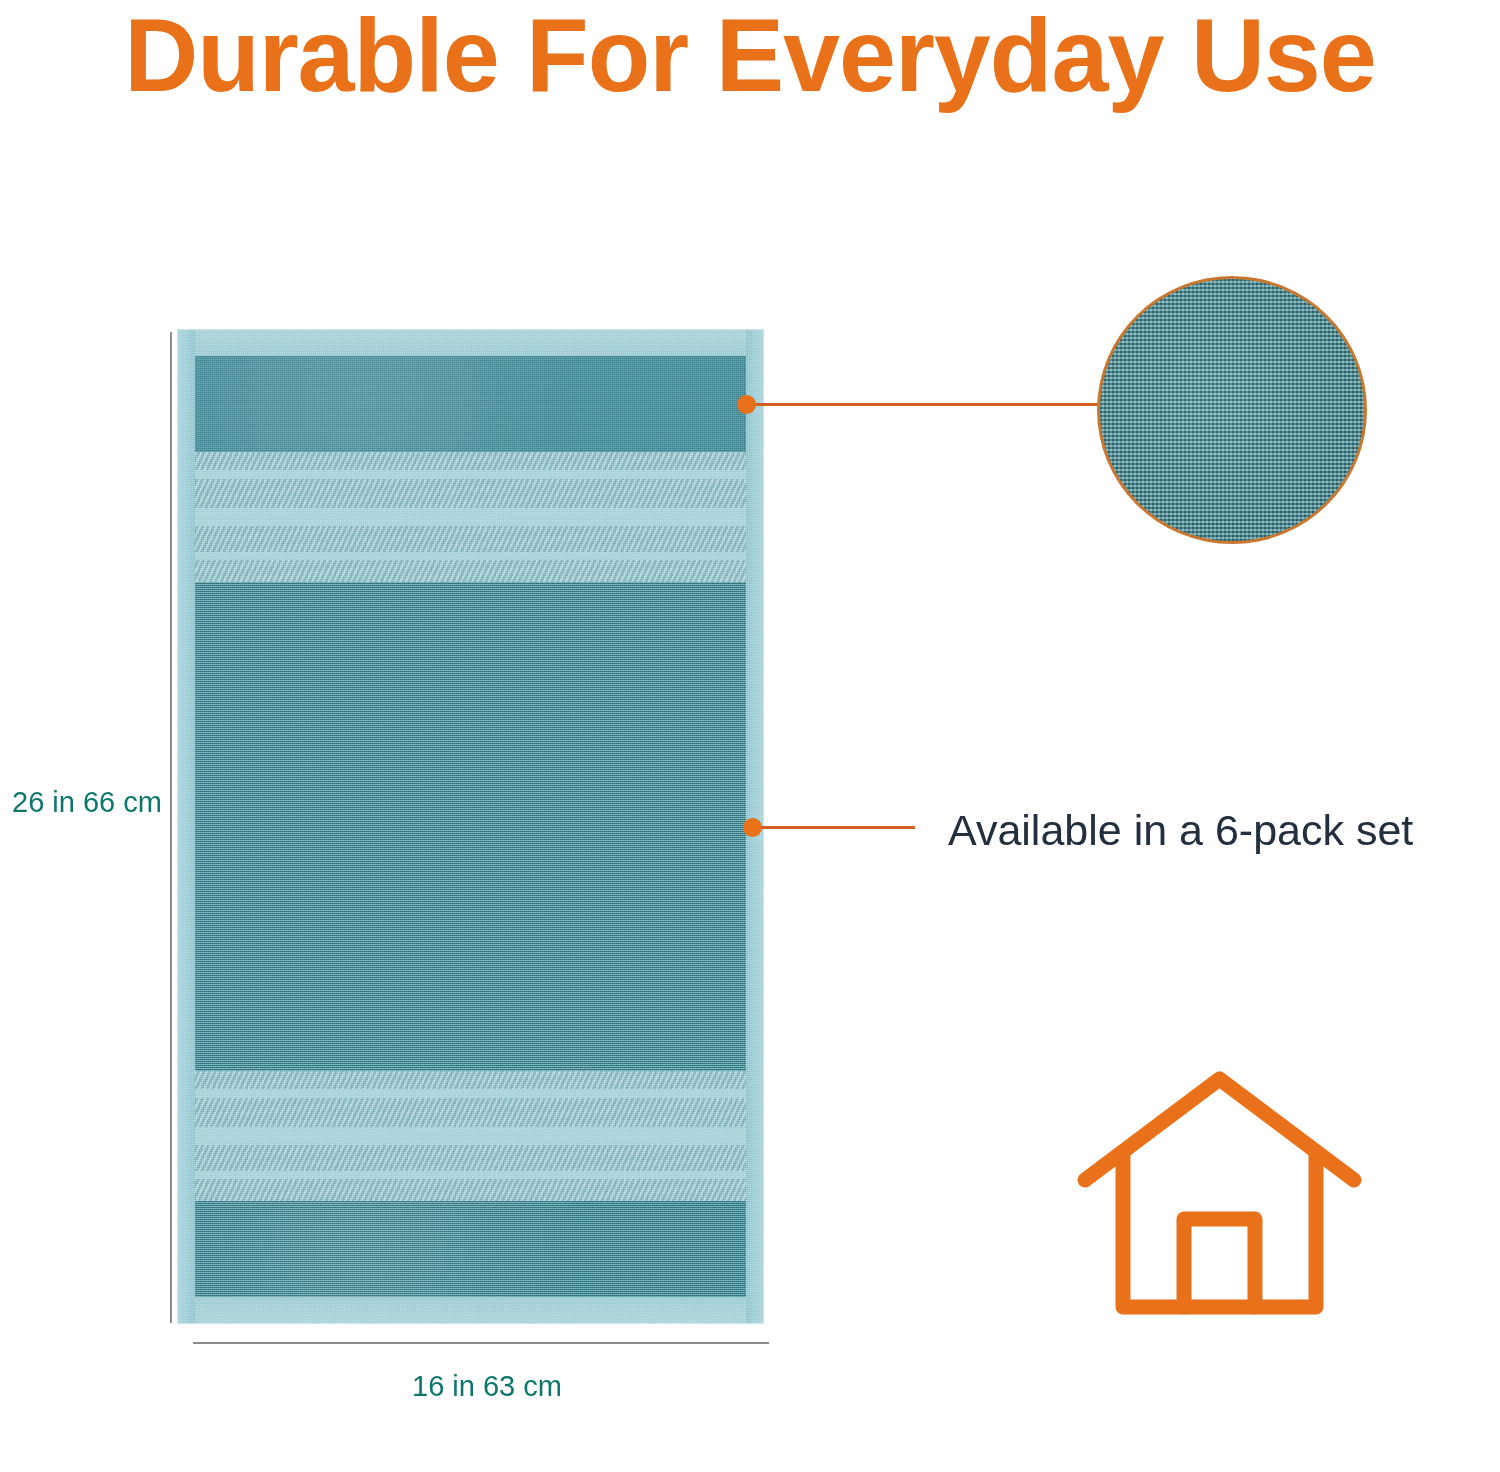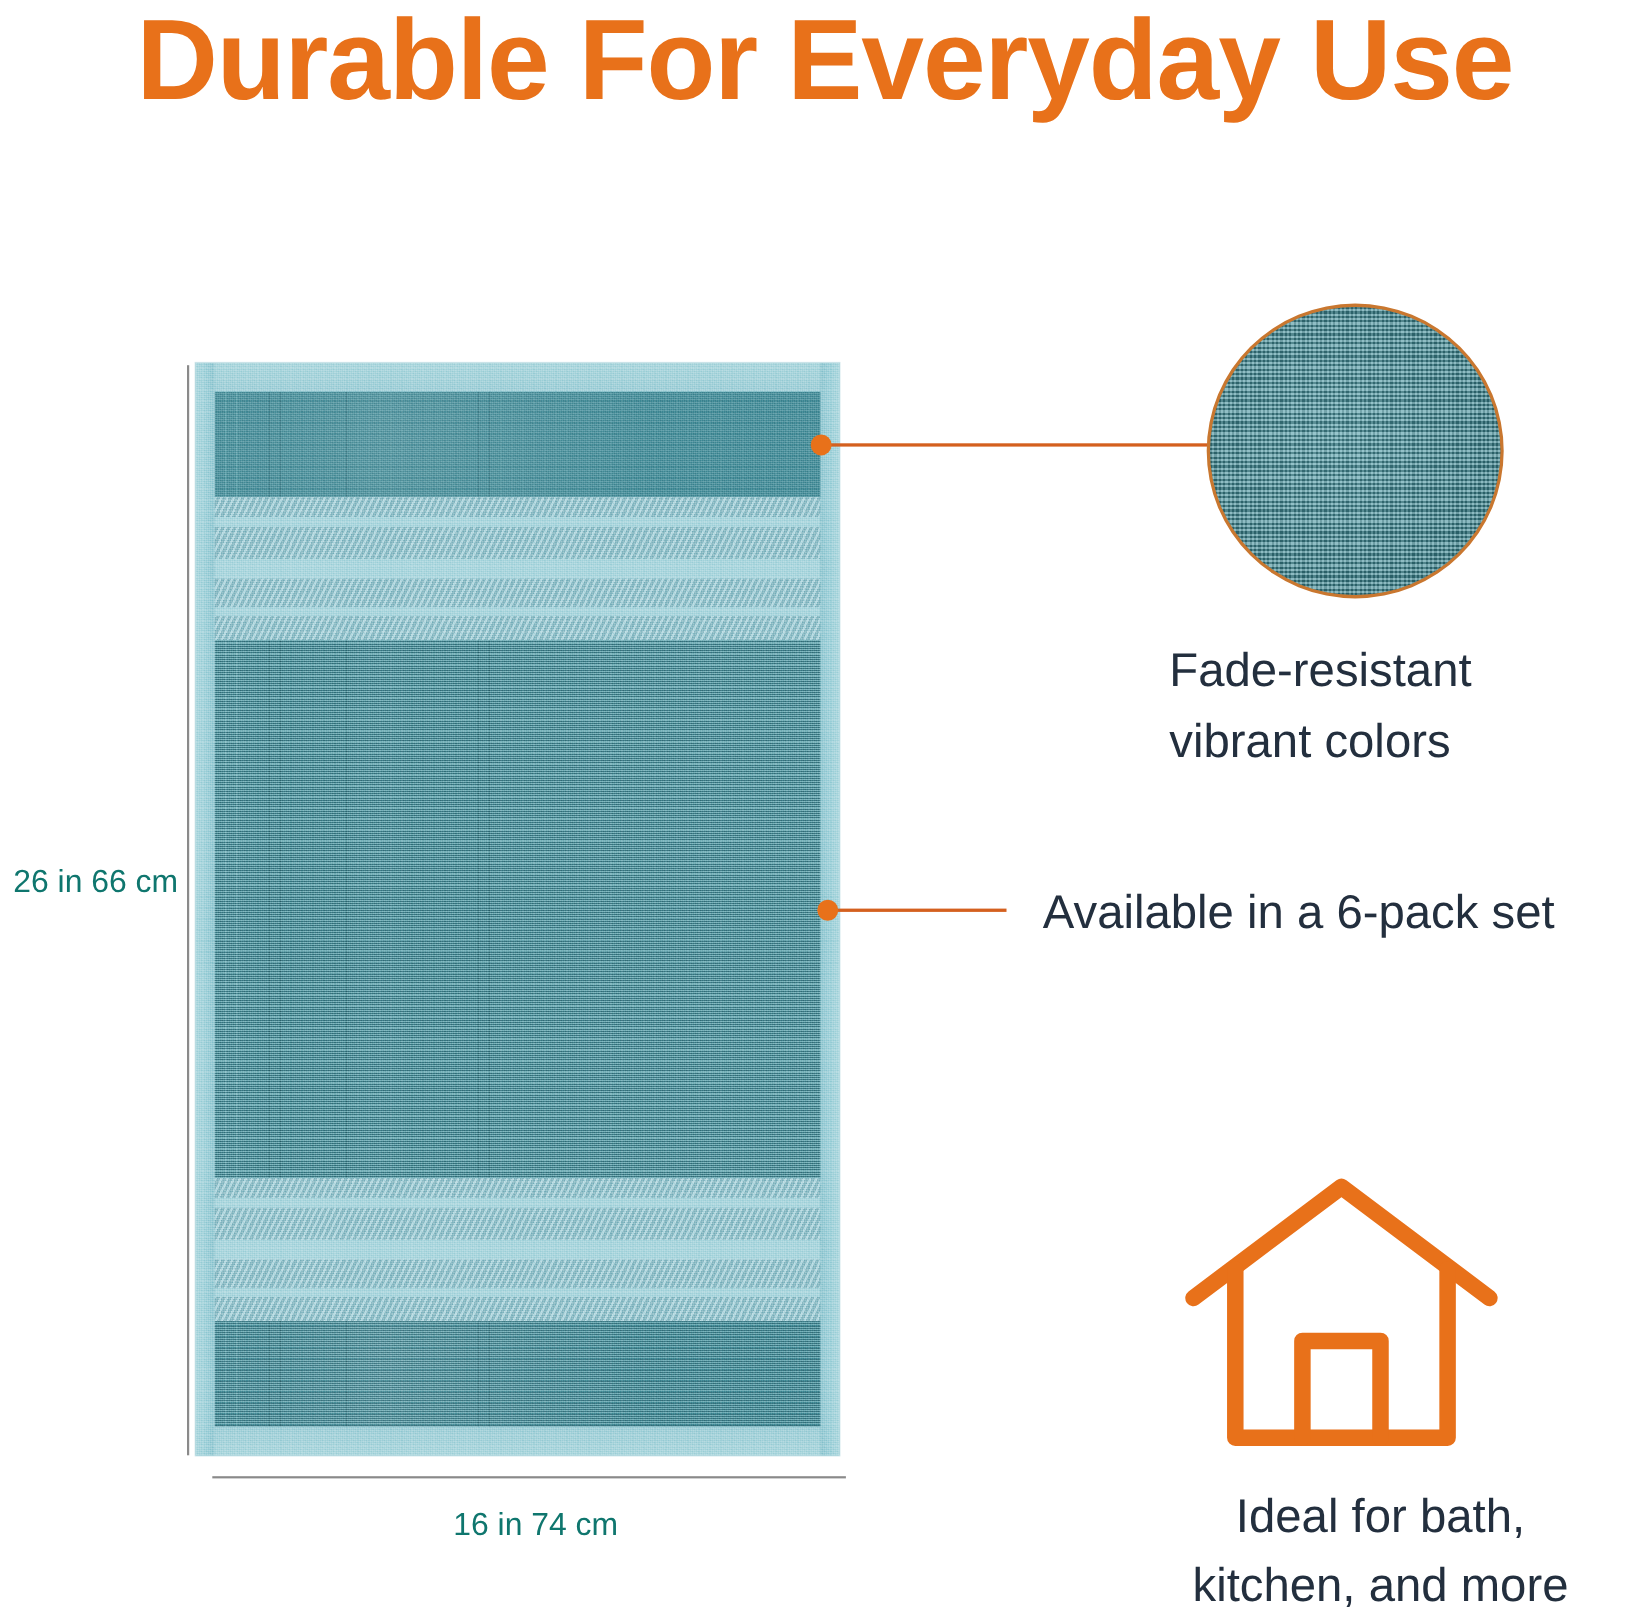--- a/index.html
+++ b/index.html
@@ -279,41 +279,37 @@
     <div class="terry-noise"></div>
   </div>
 
   <div class="dim-line-v"></div>
   <div class="dim-line-h"></div>
 
   <div class="dim-label" id="dim-height-label">26 in
 66 cm</div>
 
   <div class="dim-label" id="dim-width-label">16 in
-74 cm</div>
+63 cm</div>
 
   <div class="leader" id="leader-1"></div>
   <div class="leader-dot" id="leader-dot-1"></div>
 
   <div id="magnifier">
     <div class="mag-tex"></div>
   </div>
 
-  <div class="callout-text" id="callout-1-text">Fade-resistant
-vibrant colors</div>
 
   <div class="leader" id="leader-2"></div>
   <div class="leader-dot" id="leader-dot-2"></div>
 
   <div class="callout-text" id="callout-2-text">Available in a 6-pack set</div>
 
   <div id="house-icon">
     <svg viewBox="0 0 285 250" xmlns="http://www.w3.org/2000/svg" fill="none" stroke="#E8711A" stroke-width="15" stroke-linecap="round" stroke-linejoin="round">
       <polyline points="8,112 142.5,11 277,112"></polyline>
       <polyline points="46,86 46,239 239,239 239,86"></polyline>
       <polyline points="107,239 107,151 178,151 178,239"></polyline>
     </svg>
   </div>
 
-  <div id="house-caption">Ideal for bath,
-kitchen, and more</div>
 
 </div>
 
 </body></html>

